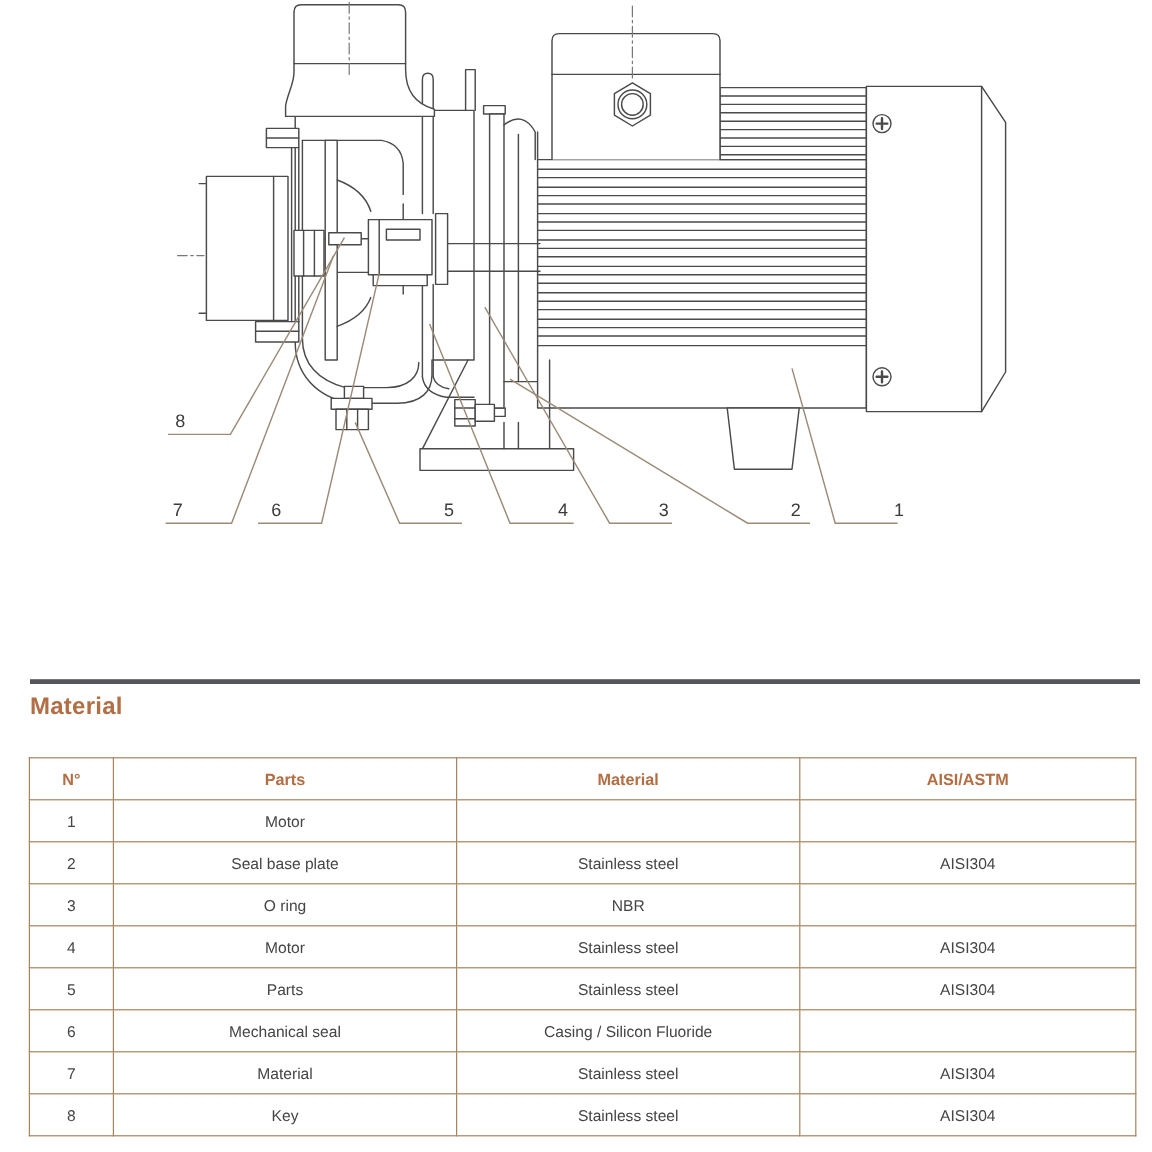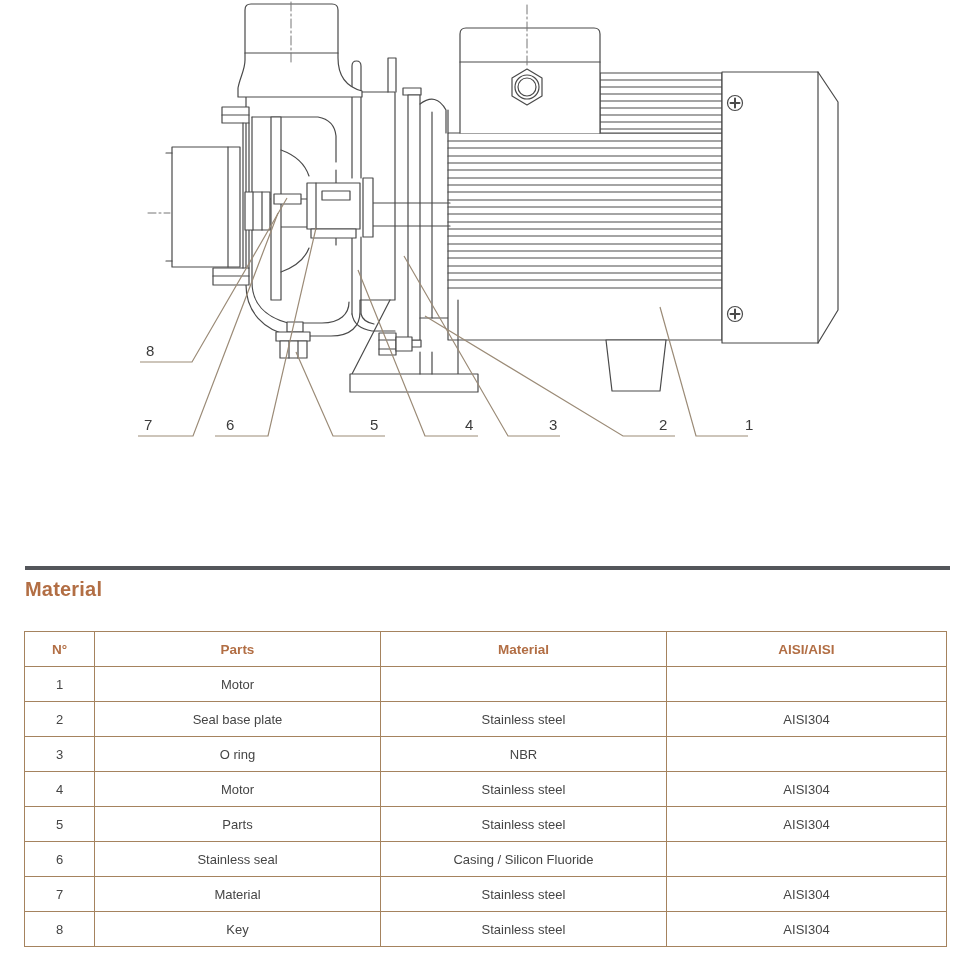--- a/index.html
+++ b/index.html
@@ -181,21 +181,21 @@
           <col style="width:70px">
           <col style="width:286px">
           <col style="width:286px">
           <col style="width:280px">
         </colgroup>
       <thead>
         <tr>
           <th>N°</th>
           <th>Parts</th>
           <th>Material</th>
-          <th>AISI/AISI</th>
+          <th>AISI/ASTM</th>
         </tr>
       </thead>
       <tbody>
         <tr>
           <td>1</td>
           <td>Motor</td>
           <td></td>
           <td></td>
         </tr>
         <tr>
@@ -217,21 +217,21 @@
           <td>AISI304</td>
         </tr>
         <tr>
           <td>5</td>
           <td>Parts</td>
           <td>Stainless steel</td>
           <td>AISI304</td>
         </tr>
         <tr>
           <td>6</td>
-          <td>Stainless seal</td>
+          <td>Mechanical seal</td>
           <td>Casing / Silicon Fluoride</td>
           <td></td>
         </tr>
         <tr>
           <td>7</td>
           <td>Material</td>
           <td>Stainless steel</td>
           <td>AISI304</td>
         </tr>
         <tr>

